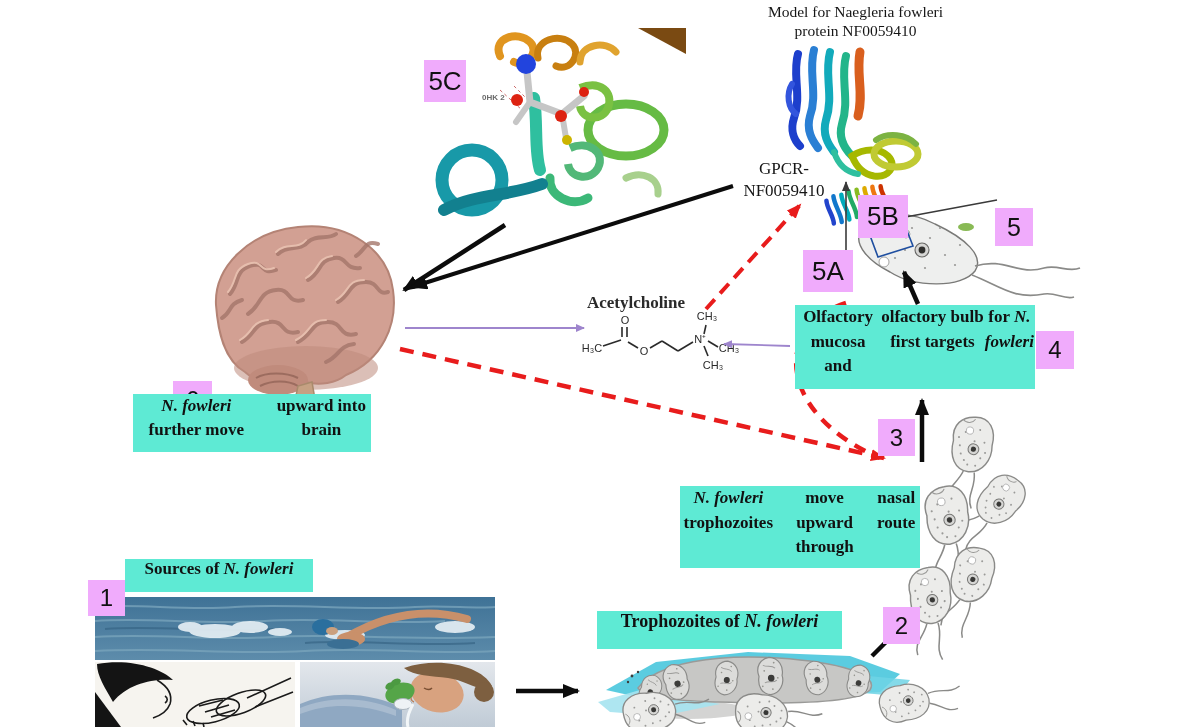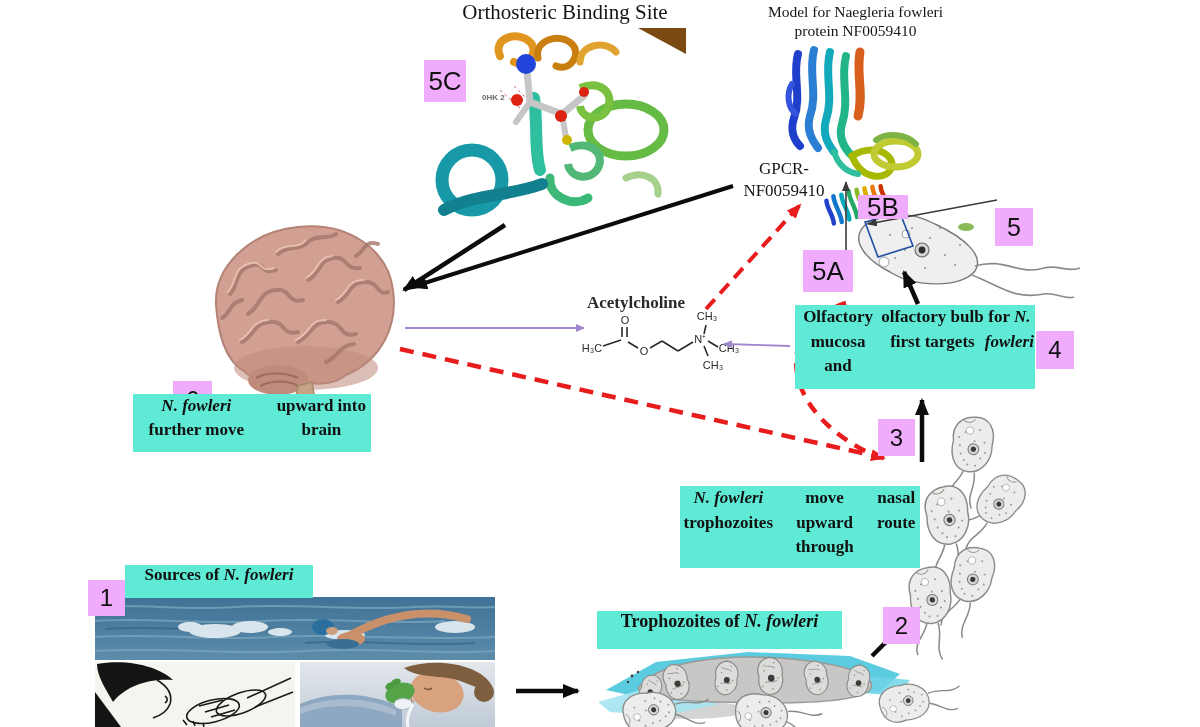--- a/index.html
+++ b/index.html
@@ -325,36 +325,35 @@
     <line x1="997" y1="200" x2="868" y2="224" stroke="#3a3a3a" stroke-width="1.4" marker-end="url(#mThin)"></line>
 
     <line x1="706" y1="309" x2="800" y2="205" stroke="#e81c1c" stroke-width="4" stroke-dasharray="13 8" marker-end="url(#mRed)"></line>
     <line x1="400" y1="349" x2="884" y2="458" stroke="#e81c1c" stroke-width="4.5" stroke-dasharray="14 9" marker-end="url(#mRed)"></line>
     <path d="M846,303 C772,327 778,414 880,458" fill="none" stroke="#e81c1c" stroke-width="4.5" stroke-dasharray="12 9"></path>
 
     <line x1="405" y1="328" x2="584" y2="328" stroke="#9e85cd" stroke-width="1.8" marker-end="url(#mPurp)"></line>
     <line x1="790" y1="346" x2="724" y2="344" stroke="#9e85cd" stroke-width="1.8" marker-end="url(#mPurp)"></line>
   </svg>
 
-  <div class="abs title" style="left:443px;top:0px;width:244px;font-size:21px;">Orthosteric Binding Site</div>
 
   <div class="abs title" style="left:738px;top:2px;width:235px;font-size:15.5px;line-height:1.25;">
     <div>Model for Naegleria  fowleri</div>
     <div>protein NF0059410</div>
   </div>
 
   <div class="abs title" style="left:734px;top:158px;width:100px;font-size:17px;line-height:1.3;text-align:center;">
     <div>GPCR-</div>
     <div>NF0059410</div>
   </div>
 
   <div class="abs title" style="left:576px;top:293px;width:120px;font-size:17px;font-weight:bold;color:#2a2a2a;">Acetylcholine</div>
 
   <div class="abs num" style="left:424px;top:36px;width:42px;height:42px;font-size:26px;">5C</div>
-  <div class="abs num" style="left:858px;top:171px;width:50px;height:24px;font-size:26px;">5B</div>
+  <div class="abs num" style="left:858px;top:171px;width:50px;height:43px;font-size:26px;">5B</div>
   <div class="abs num" style="left:803px;top:226px;width:50px;height:42px;font-size:26px;">5A</div>
   <div class="abs num" style="left:995px;top:184px;width:38px;height:38px;font-size:25px;">5</div>
   <div class="abs num" style="left:1036px;top:307px;width:38px;height:38px;font-size:24px;">4</div>
   <div class="abs num" style="left:878px;top:395px;width:37px;height:37px;font-size:24px;">3</div>
   <div class="abs num" style="left:883px;top:583px;width:37px;height:37px;font-size:24px;">2</div>
   <div class="abs num" style="left:173px;top:357px;width:39px;height:39px;font-size:25px;">6</div>
 
   <div class="abs tbox" style="left:795px;top:305px;width:240px;height:84px;font-size:17px;line-height:1.45;">
     <div><span>Olfactory mucosa and</span></div>
     <div><span>olfactory bulb  first targets</span></div>
@@ -371,18 +370,18 @@
     <div>move upward through</div>
     <div>nasal route</div>
   </div>
 
   <div class="abs tbox" style="left:597px;top:611px;width:245px;height:38px;font-size:18px;">
     <div><span>Trophozoites of </span><span class="it">N. fowleri</span></div>
   </div>
 
   <div class="abs" style="left:88px;top:556px;display:flex;z-index:6;">
     <div class="num" style="position:relative;width:37px;height:36px;font-size:24px;">1</div>
-    <div class="tbox" style="position:relative;width:188px;height:33px;margin-top:9px;font-size:17px;">
+    <div class="tbox" style="position:relative;width:188px;height:33px;margin-top:3px;font-size:17px;">
       <div><span>Sources of </span><span class="it">N. fowleri</span></div>
     </div>
   </div>
 
 </div>
 
 </body></html>

